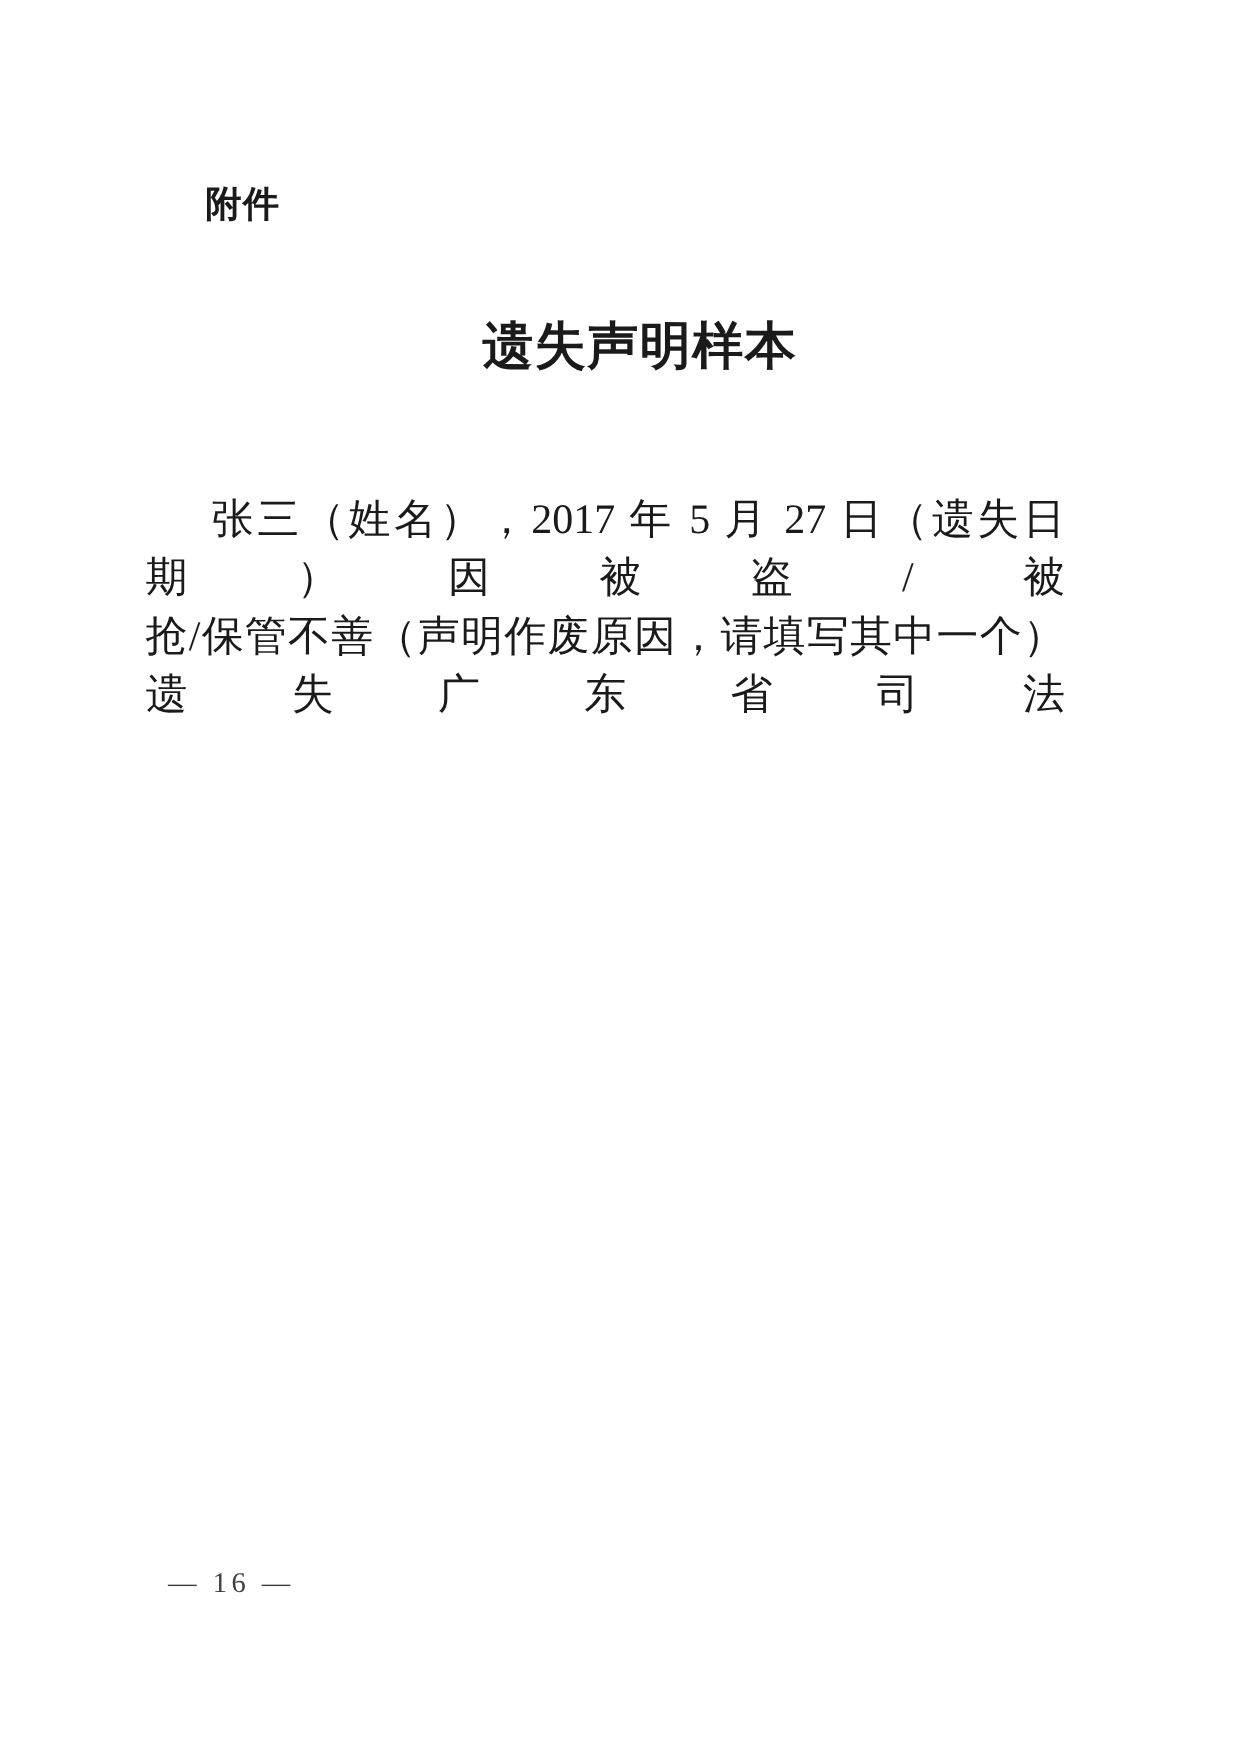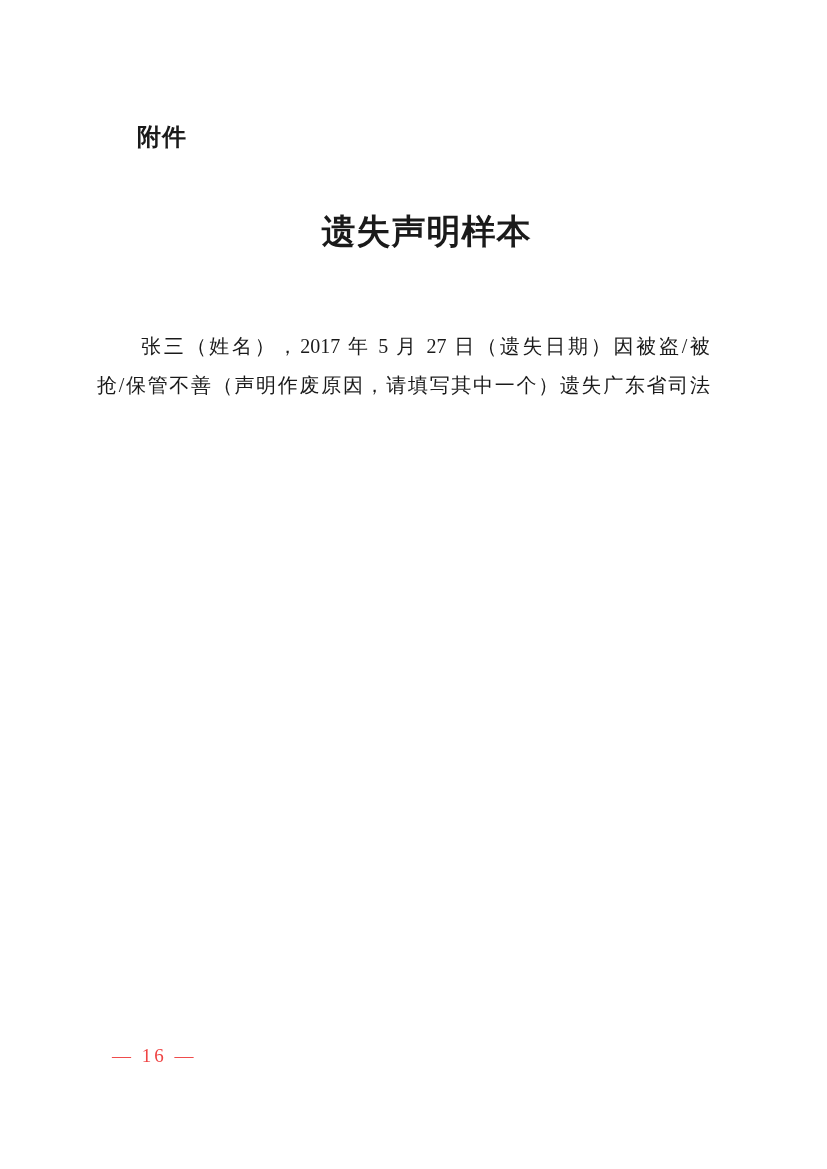--- a/index.html
+++ b/index.html
@@ -39,21 +39,21 @@
     font-weight: bold;
     font-size: 34px;
     line-height: 40px;
     letter-spacing: 1px;
   }
   .doc-body {
     position: absolute;
     left: 97px;
     top: 327px;
     width: 613px;
-    font-size: 20px;
+    font-size: 28px;
     line-height: 39px;
     text-align: justify;
   }
   .body-line {
     margin: 0;
     text-align: justify;
     text-align-last: justify;
   }
   .body-line.indent {
     text-indent: 44px;
@@ -61,21 +61,21 @@
   .body-line.last {
     text-align-last: left;
   }
   .page-number {
     position: absolute;
     left: 112px;
     top: 1044px;
     font-size: 19px;
     line-height: 24px;
     letter-spacing: 3px;
-    color: #ef4444;
+    color: #404040;
   }
 </style>
 </head>
 <body>
 
 <div class="page">
 
   <div class="attachment-label">附件</div>
 
   <h1 class="doc-title">遗失声明样本</h1>

